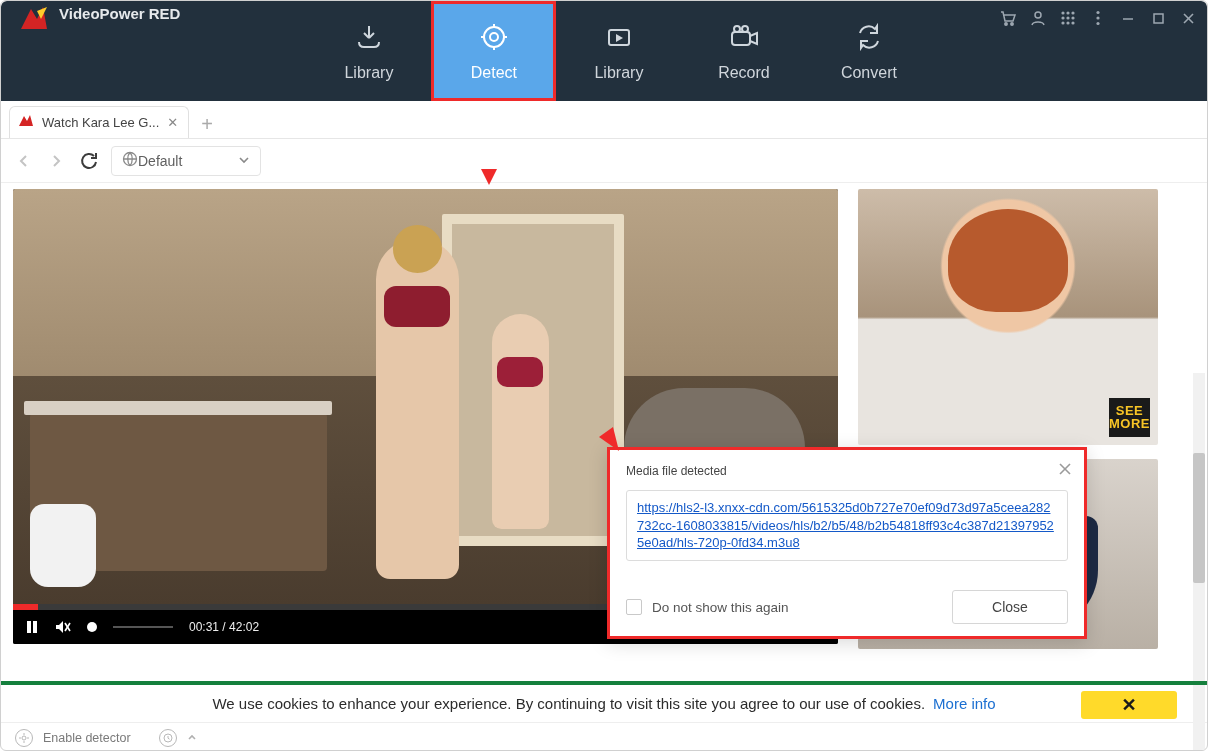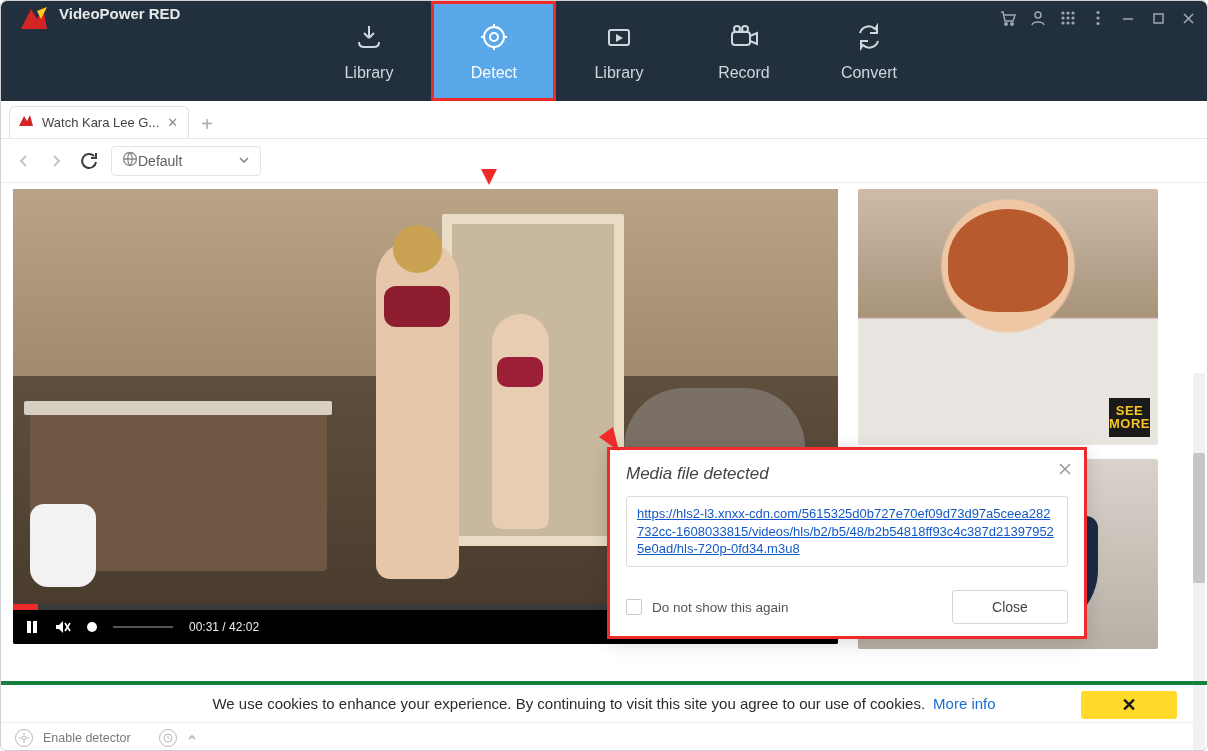--- a/index.html
+++ b/index.html
@@ -56,21 +56,21 @@
   .th1::after{content:"";position:absolute;left:30%;top:8%;width:40%;height:40%;background:#b75a2d;border-radius:50% 50% 40% 40%;}
   .th1 .glasses{position:absolute;left:38%;top:26%;width:24%;height:8%;border:3px solid #3b3b3b;border-radius:10px;background:transparent;}
   .th1 .lips{position:absolute;left:46%;top:38%;width:10%;height:5%;background:#c1172c;border-radius:10px;}
   .seemore { position:absolute; right:8px; bottom:8px; background:#1a1a1a; color:#f7c426; font-weight:800; font-size:13px; line-height:1.05; padding:6px 0; text-align:center; letter-spacing:0.5px;}
   .thumb2 { width:300px; height:190px; background:linear-gradient(180deg,#d9d3cc,#b9b0a5); border-radius:2px; position:relative;}
   .thumb2::after{content:"";position:absolute;left:20%;top:30%;width:60%;height:60%;background:#1d2a44;border-radius:12px 12px 60px 60px;}
   .scrollbar { position:absolute; right:2px; top:190px; width:12px; height:470px; background:#f1f1f1;}
   .scrollthumb{position:absolute; top:80px; width:100%; height:130px; background:#c6c6c6; border-radius:2px; cursor:pointer;}
   
   .dialog { position:absolute; left:606px; top:446px; width:480px; height:192px; border:3px solid #ef2a2a; background:#fff; box-shadow:0 4px 18px rgba(0,0,0,.15); padding:14px 16px 12px 16px;}
-  .dialog .dtitle { font-size:17px; color:#444;font-style:italic; }
+  .dialog .dtitle { font-size:12px; color:#444; }
   .dialog .dclose { position:absolute; right:12px; top:12px; color:#9a9a9a; cursor:pointer; }
   .dialog .urlfield { margin-top:12px; border:1px solid #dcdcdc; border-radius:3px; padding:8px 10px; font-size:13px; line-height:1.35; word-break:break-all;}
   .dialog .urlfield a { color:#1459c8; text-decoration:underline; cursor:pointer;}
   .dialog .dfoot { position:absolute; left:16px; right:16px; bottom:12px; display:flex; align-items:center; justify-content:space-between;gap:11px;}
   .chk { display:flex; align-items:center; gap:10px; color:#555; font-size:13.5px; cursor:pointer;}
   .chkbox { width:16px; height:16px; border:1px solid #c9c9c9; border-radius:2px;}
   .closebtn { width:116px; height:34px; border:1px solid #d6d6d6; background:#fff; border-radius:3px; font-size:14px; color:#444; cursor:pointer;}
   
   .arrow { position:absolute; pointer-events:none; }
   .arrowhead { fill:#ef2a2a; }

